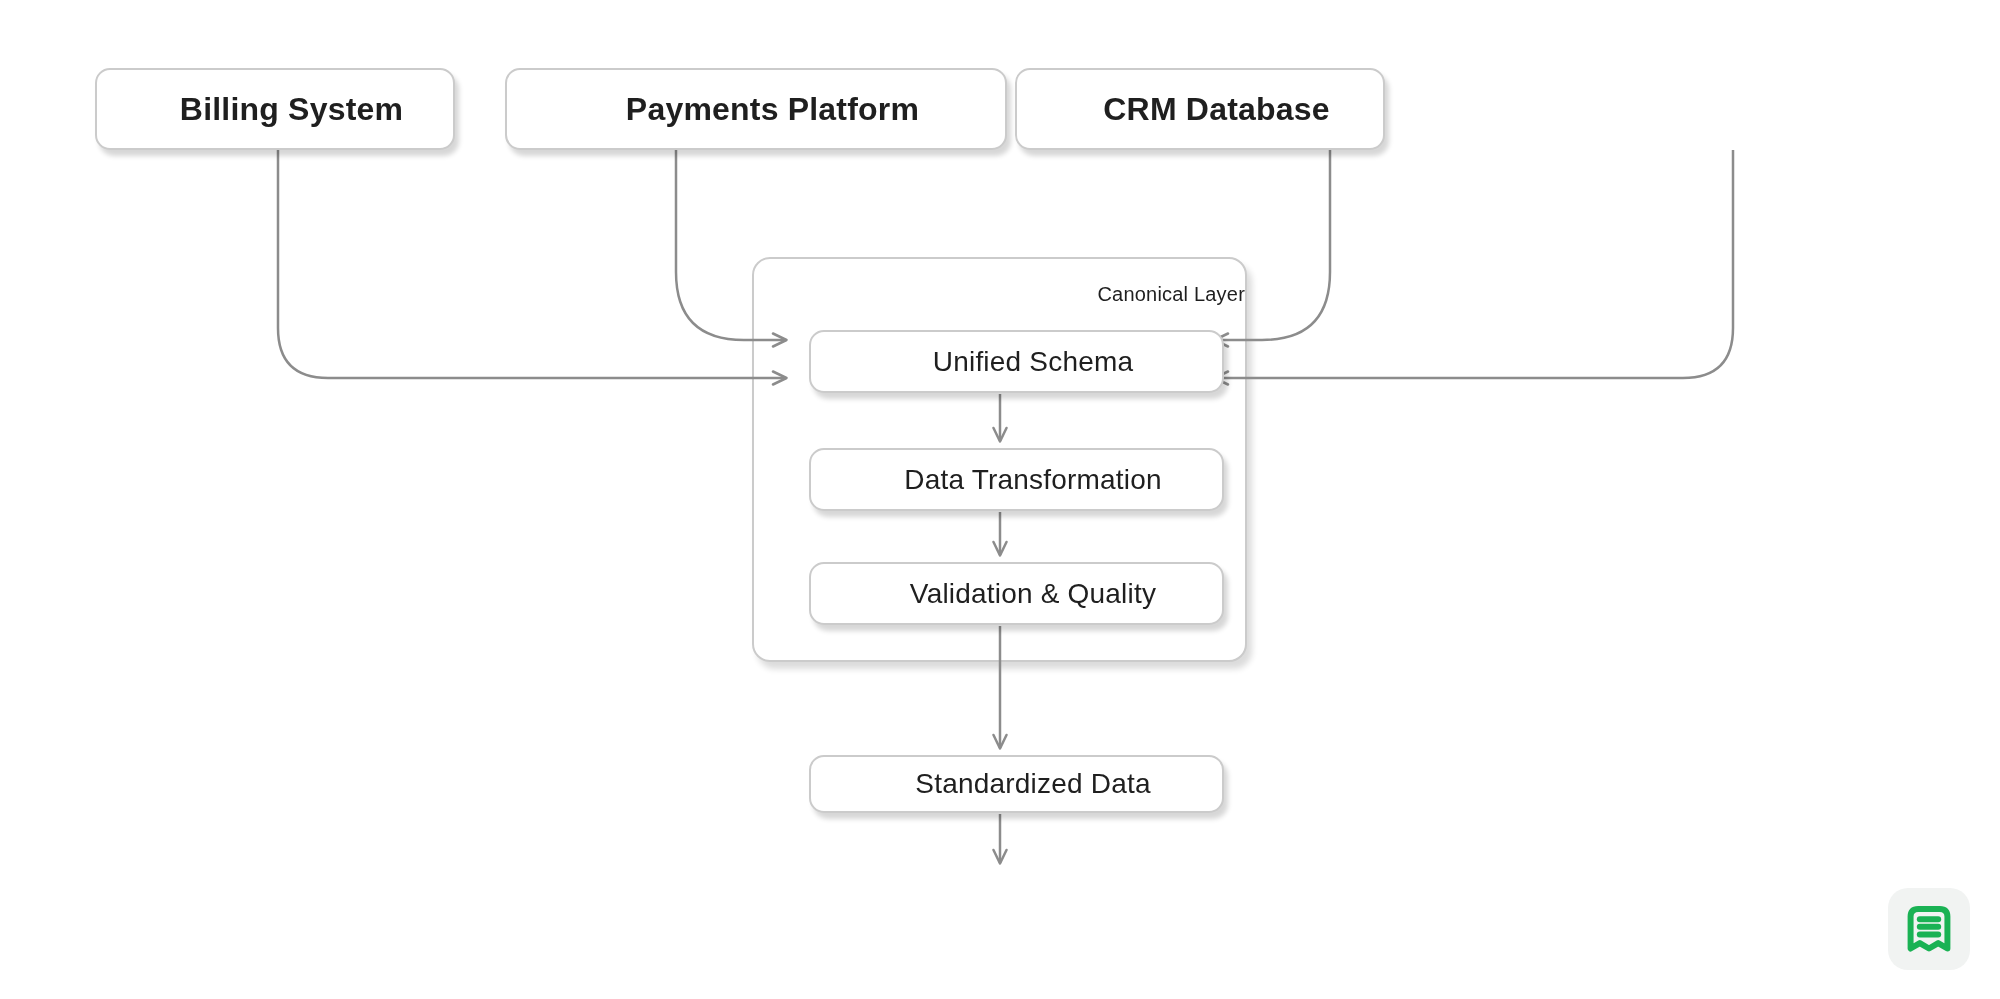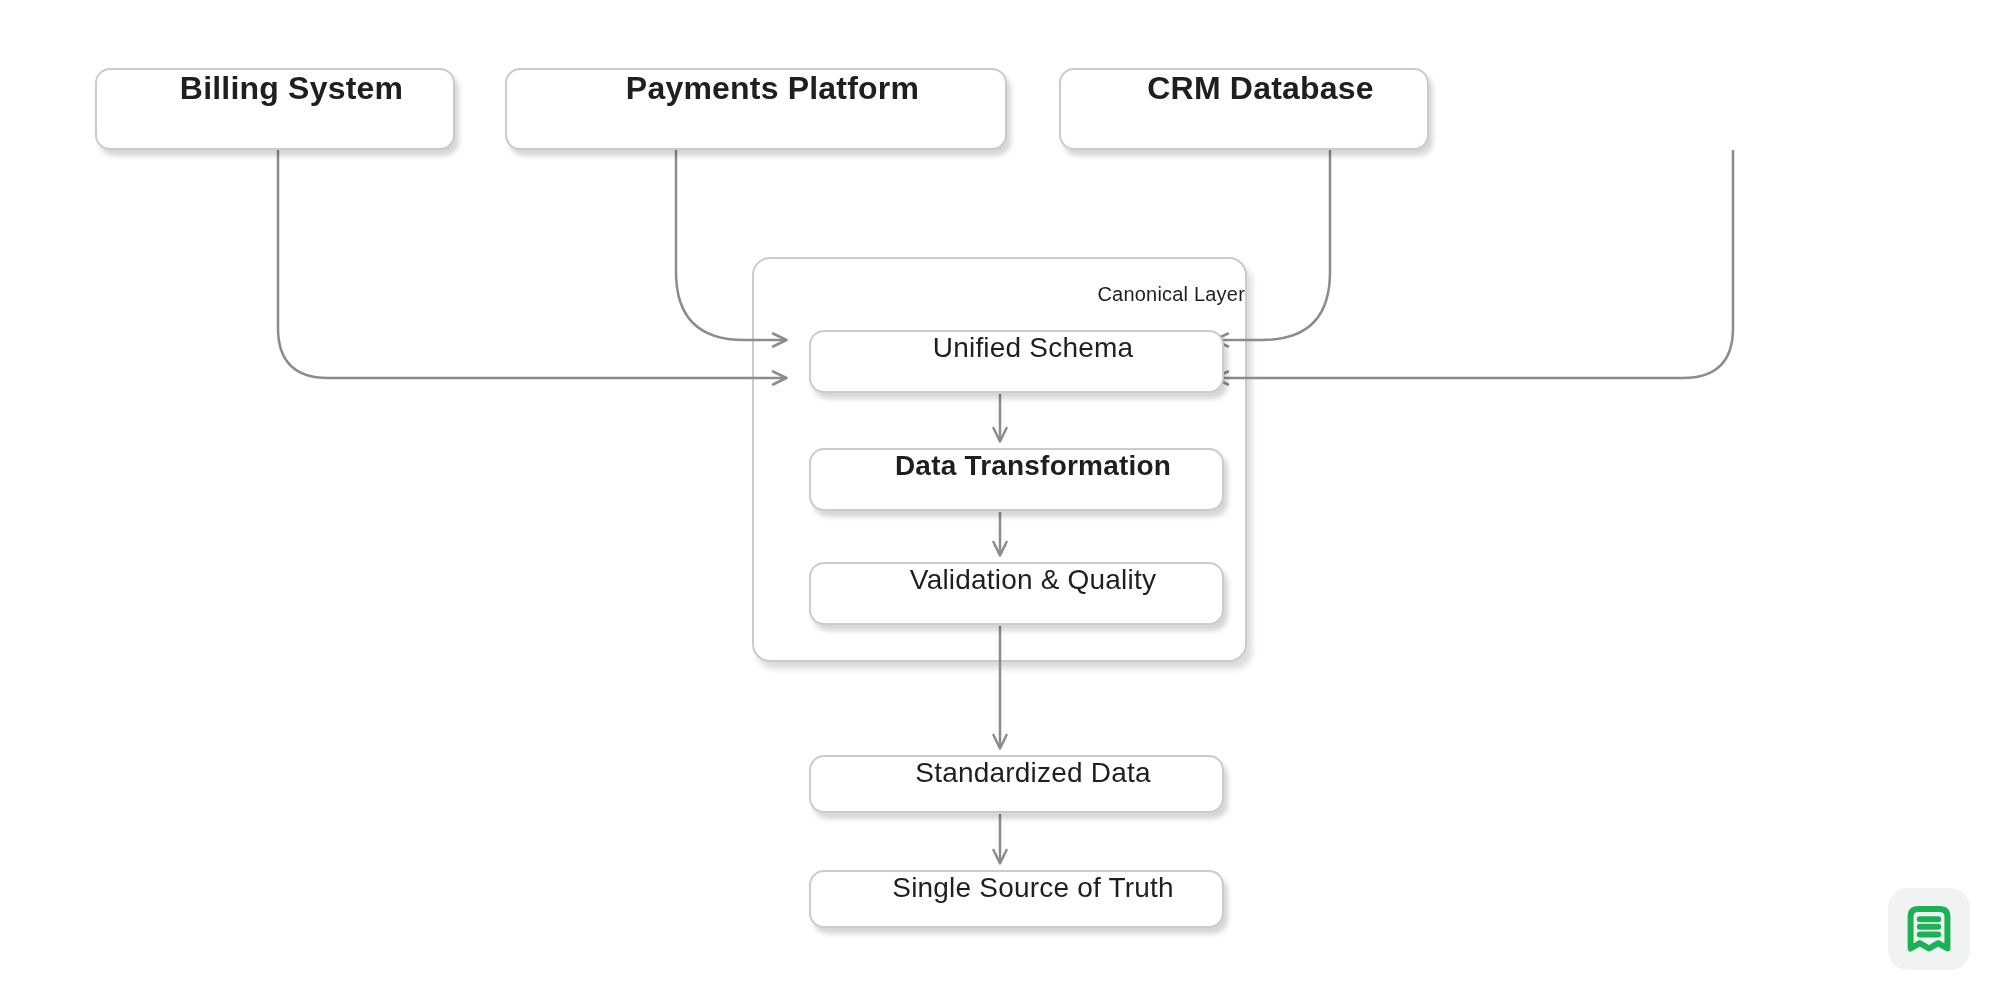--- a/index.html
+++ b/index.html
@@ -15,21 +15,21 @@
   html,body{width:2000px;height:999px;background:var(--page-bg);overflow:hidden;}
   body{font-family:"Liberation Sans","DejaVu Sans",sans-serif;color:var(--text);}
   .stage{position:absolute;left:0;top:0;width:2000px;height:999px;background:var(--page-bg);}
 
   .node{
     position:absolute;
     background:var(--node-bg);
     border:2px solid var(--node-border);
     border-radius:15px;
     box-shadow:4px 6px 5px rgba(0,0,0,0.16);
-    display:flex;align-items:flex-start;justify-content:center;
+    display:flex;align-items:center;justify-content:center;
     text-align:center;
     letter-spacing:.2px;
     white-space:nowrap;
     padding-left:33px;
   }
   .source{font-size:32px;font-weight:600;}
   .step,.output{font-size:28px;font-weight:500;margin-left:16px;}
   .container-box{
     position:absolute;
     background:var(--node-bg);
@@ -77,39 +77,36 @@
     <path class="edge" marker-end="url(#arrow)" d="M1000 626 V748"></path>
     <path class="edge" marker-end="url(#arrow)" d="M1000 814 V863"></path>
   </svg>
 
   <div class="node source" style="left:95px;top:68px;width:360px;height:82px;">
     <span>Billing System</span>
   </div>
   <div class="node source" style="left:505px;top:68px;width:502px;height:82px;">
     <span>Payments Platform</span>
   </div>
-  <div class="node source" style="left:1015px;top:68px;width:370px;height:82px;margin-left:44px;">
+  <div class="node source" style="left:1015px;top:68px;width:370px;height:82px;">
     <span>CRM Database</span>
   </div>
 
   <div class="node step" style="left:793px;top:330px;width:415px;height:63px;">
     <span>Unified Schema</span>
   </div>
-  <div class="node step" style="left:793px;top:448px;width:415px;height:63px;font-weight:bold;">
+  <div class="node step" style="left:793px;top:448px;width:415px;height:63px;">
     <span>Data Transformation</span>
   </div>
   <div class="node output" style="left:793px;top:755px;width:415px;height:58px;">
     <span>Standardized Data</span>
   </div>
 
   <div class="node step" style="left:793px;top:562px;width:415px;height:63px;">
     <span>Validation &amp; Quality</span>
-  </div>
-  <div class="node output" style="left:793px;top:870px;width:415px;height:58px;">
-    <span>Single Source of Truth</span>
   </div>
 
   <div class="badge">
     <svg width="52" height="52" viewBox="0 0 48 48">
       <path class="receipt-stroke" d="M7 42 L7 12.5 Q7 5.5 14 5.5 L34 5.5 Q41 5.5 41 12.5 L41 42 L32.5 37 L24 42 L15.5 37 Z"></path>
       <line class="receipt-stroke" x1="15.5" y1="15" x2="32.5" y2="15"></line>
       <line class="receipt-stroke" x1="15.5" y1="22" x2="32.5" y2="22"></line>
       <line class="receipt-stroke" x1="15.5" y1="29" x2="32.5" y2="29"></line>
     </svg>
   </div>

